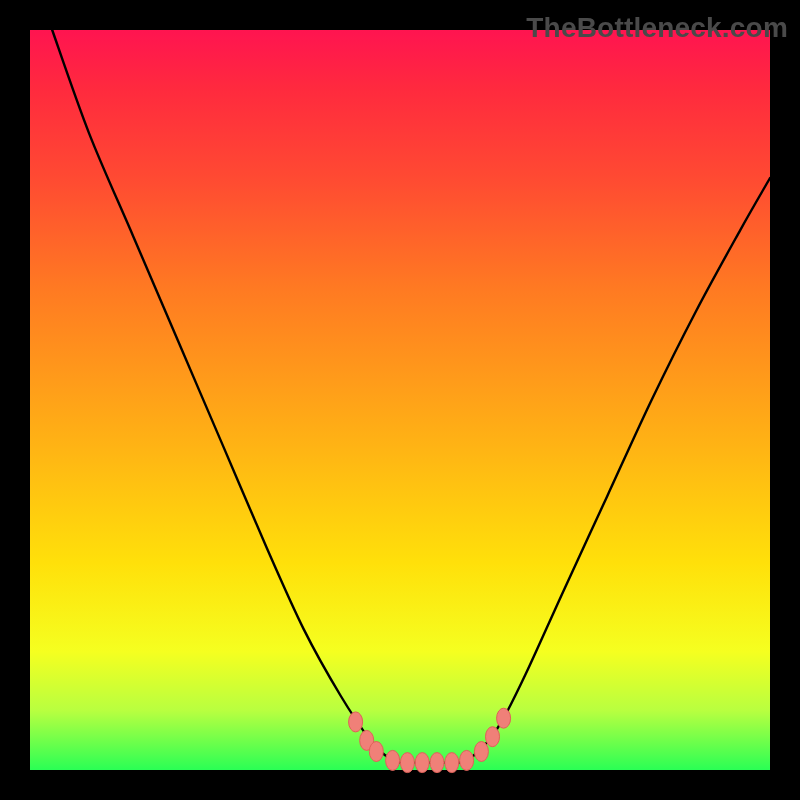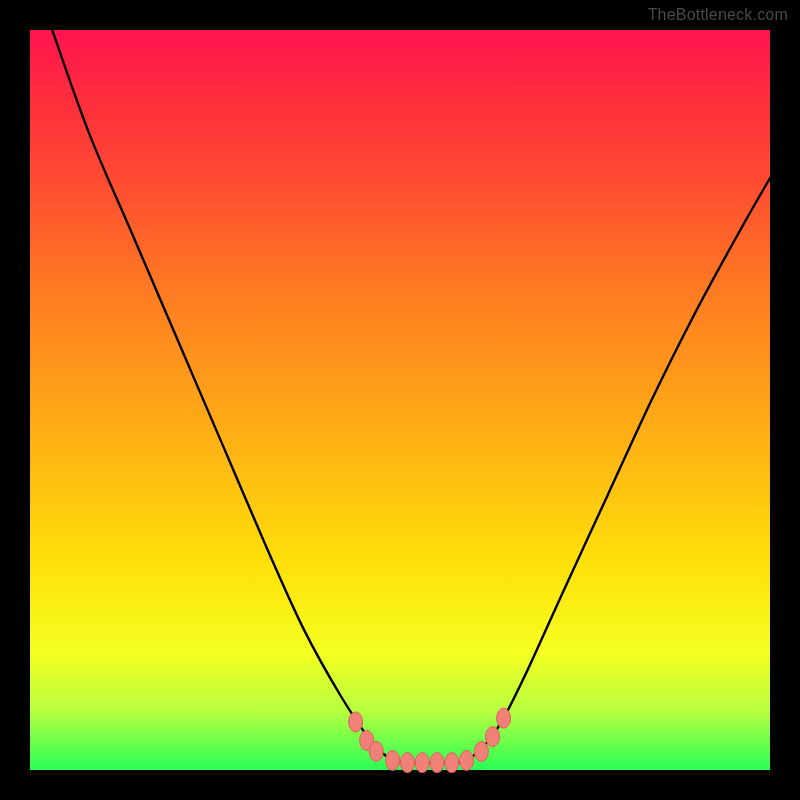--- a/index.html
+++ b/index.html
@@ -32,25 +32,25 @@
       #ff7a22 35%,
       #ffb015 55%,
       #ffe00a 72%,
       #f5ff20 84%,
       #b8ff40 92%,
       #2aff55 100%
     );
   }
   .watermark {
     position: absolute;
-    top: 6px;
+    top: 12px;
     right: 12px;
     color: #4a4a4a;
-    font-size: 16px;
-    font-weight: 400;
+    font-size: 28px;
+    font-weight: 700;
     letter-spacing: 0.2px;
     user-select: none;
   }
   svg.curve {
     position: absolute;
     left: 0;
     top: 0;
     width: 740px;
     height: 740px;
     overflow: visible;

